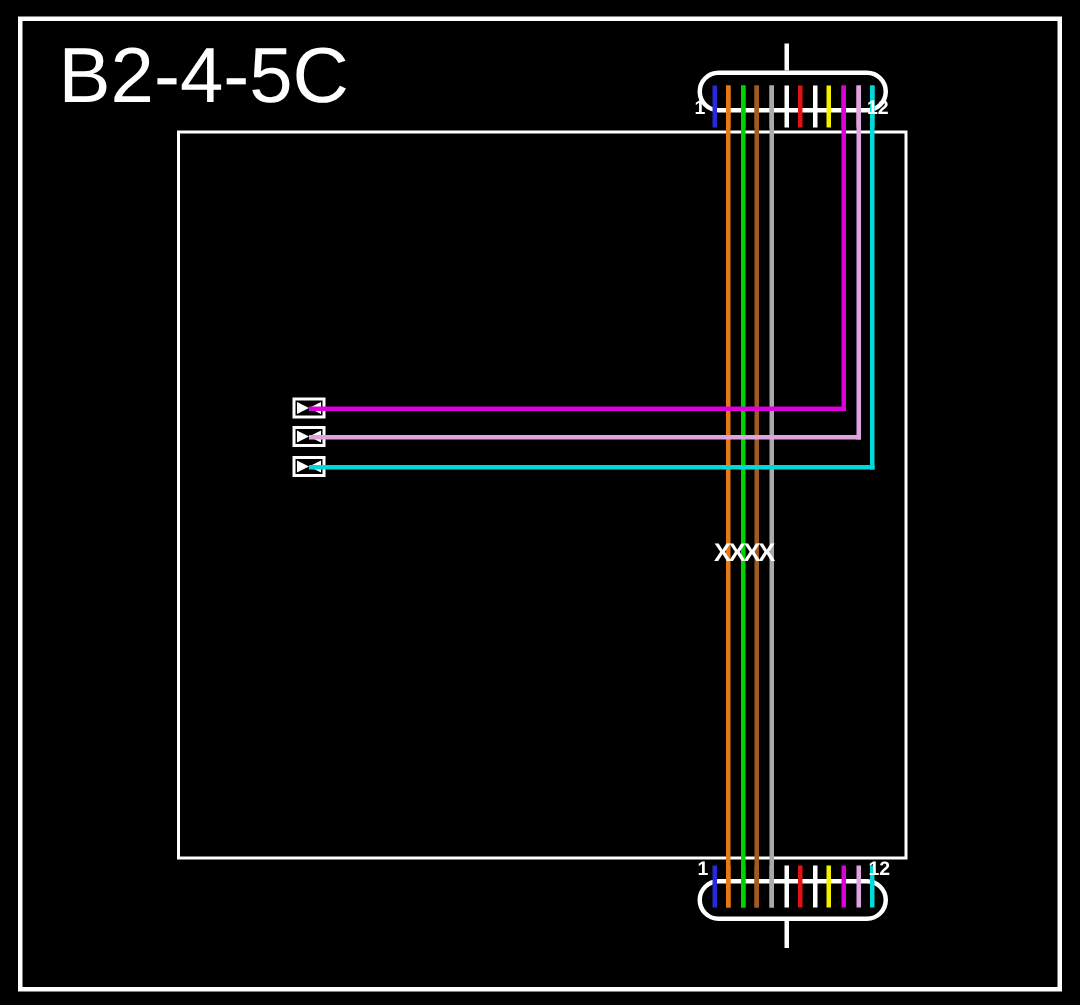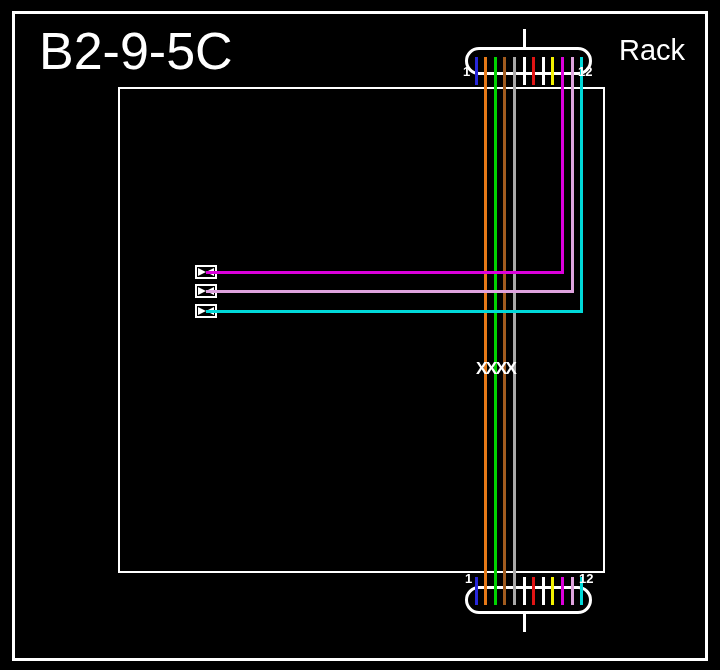--- a/index.html
+++ b/index.html
@@ -25,22 +25,21 @@
   .splice-box svg{display:block;}
   .break-marks{left:476px;top:359px;font-size:17px;font-weight:bold;letter-spacing:-1.5px;
                line-height:19px;color:#fff;z-index:4;text-align:center;}
 </style>
 </head>
 <body>
 
 <div class="stage">
   <div class="abs outer-border"></div>
 
-  <div class="abs title">B2-9-5C</div>
-  <div class="abs rack-label">Rack</div>
+  <div class="abs title">B2-4-5C</div>
 
   <div class="abs inner-box"></div>
 
   <div class="abs conn conn-top"></div>
   <div class="abs tick tick-top"></div>
   <div class="abs conn-label" style="left:463px;top:65px;">1</div>
   <div class="abs conn-label" style="left:578px;top:65px;">12</div>
 
   <div class="abs conn conn-bottom"></div>
   <div class="abs tick tick-bottom"></div>

